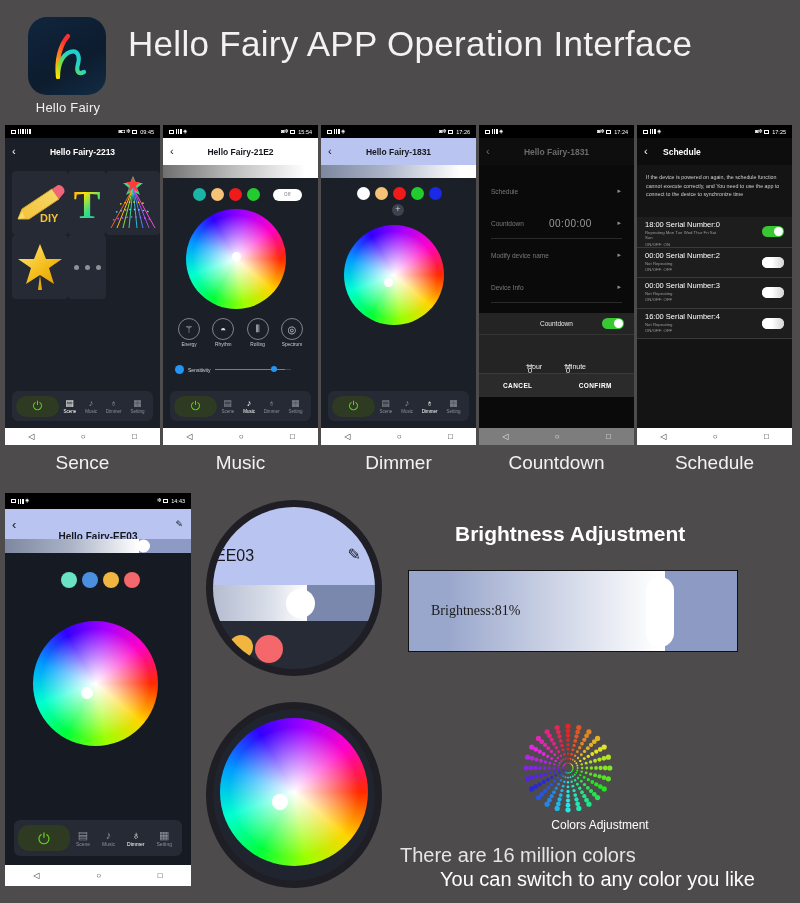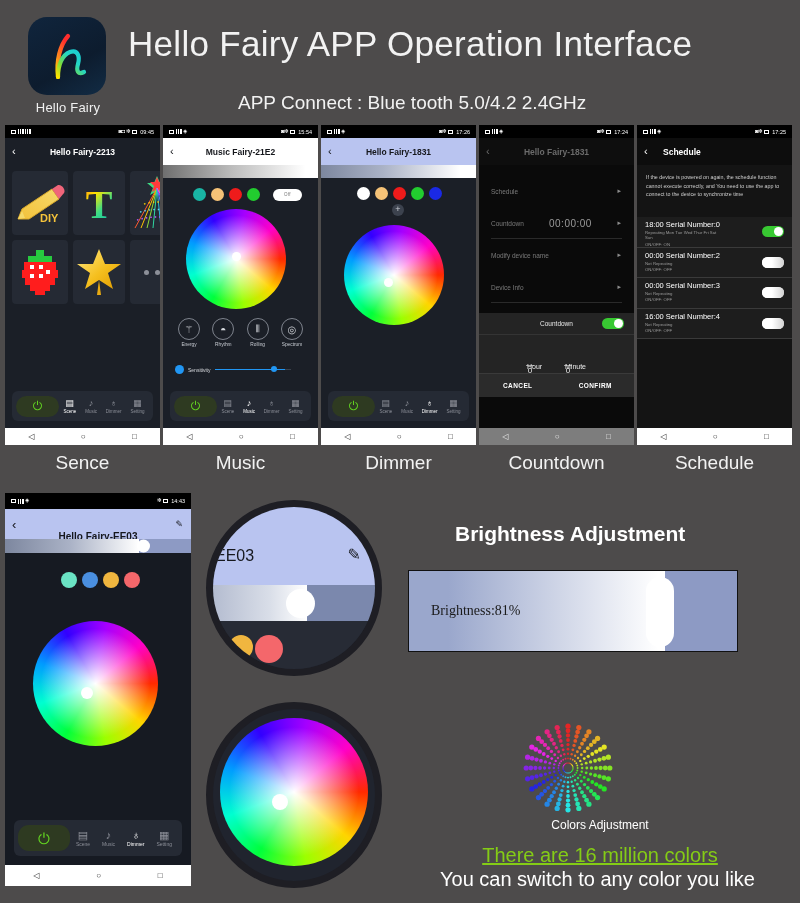--- a/index.html
+++ b/index.html
@@ -75,21 +75,21 @@
   }
 
   .screen { flex:1 1 auto; position:relative; }
   .scr-dark { background:#1b1f27; }
   .scr-black { background:#0a0a0a; }
   .scr-navy { background:#161a22; }
 
   
   .scene-grid {
     position:absolute; left:7px; top:6px; right:7px;
-    display:grid; grid-template-columns:1fr 1fr 1fr; gap:5px;text-align:center;
+    display:grid; grid-template-columns:1fr 1fr 1fr 1fr; text-align:center;
   }
   .scene-cell {
     background:#252a34; border-radius:4px; height:64px;
     display:flex; align-items:center; justify-content:center;
   }
   .dots { display:flex; gap:6px; }
   .dots i { width:5px; height:5px; border-radius:50%; background:#8d9099; display:block; }
 
   
   .tabbar {
@@ -237,21 +237,21 @@
     font-family:Liberation Serif, serif;
   }
   .bright-bar .knob2 {
     position:absolute; right:63px; top:6px; width:28px; height:70px;
     border-radius:14px; background:#fff;
   }
   .bright-bar .lbl { position:absolute; left:22px; top:50%; transform:translateY(-50%); font-size:14px; color:#1b1b1b; }
 
   .colorfan { position:absolute; left:518px; top:718px; width:100px; height:100px; }
   .ca-title { position:absolute; left:0; right:0; top:818px; text-align:center; font-size:12px; color:#fff; font-weight:normal; }
-  .ca-l2 { position:absolute; left:400px; width:400px; top:844px; text-align:center; font-size:20px; color:#84cc16;text-decoration:underline; }
+  .ca-l2 { position:absolute; left:400px; width:400px; top:844px; text-align:left; font-size:20px; color:#e5e5e5; }
   .ca-l3 { position:absolute; left:395px; width:405px; top:868px; text-align:center; font-size:20px; color:#fff; }
   .ca-title { left:400px; width:400px; }
 </style>
 </head>
 <body>
 
 <div class="header">
   <div class="app-icon-wrap">
     <div class="app-icon">
       <svg width="78" height="78" viewBox="0 0 78 78">
@@ -268,21 +268,20 @@
             <stop offset="100%" stop-color="#ff2d2d"></stop>
           </linearGradient>
         </defs>
         <path d="M30 60 C28 44 32 28 40 19" stroke="url(#hg2)" stroke-width="4.2" fill="none" stroke-linecap="round"></path>
         <path d="M30 60 C30 48 34 38 42 35 C50 32 52 40 50 47 C48 54 50 58 56 55" stroke="url(#hg)" stroke-width="4.2" fill="none" stroke-linecap="round"></path>
       </svg>
     </div>
     <div class="app-icon-label">Hello Fairy</div>
   </div>
   <div class="title-main">Hello Fairy APP Operation Interface</div>
-  <div class="title-sub">APP Connect : Blue tooth 5.0/4.2    2.4GHz</div>
 </div>
 
 <div class="row1">
 
   <div class="phone p1">
     <div class="statusbar">
       <span class="sb-left">
         <span class="sb-box"></span>
           <span class="sb-bars"></span>
           <span class="sb-bars"></span>
@@ -426,21 +425,21 @@
           <span class="sb-glyph">◈</span>
         </span>
       <span class="sb-right">
           <span class="sb-glyph">◙✻</span>
           <span class="sb-box"></span>
         <span class="sb-time">15:54</span>
         </span>
     </div>
     <div class="titlebar tb-white">
       <span class="tb-back dark-txt">‹</span>
-      <span class="tb-title dark-txt">Music Fairy-21E2</span>
+      <span class="tb-title dark-txt">Hello Fairy-21E2</span>
     </div>
     <div class="brightbar" style="background:linear-gradient(to right,#6f6f6f 0%,#bdbdbd 45%,#ffffff 92%,#ffffff 100%);">
       <div class="knob" style="right:2px;"></div>
     </div>
     <div class="screen scr-dark">
       <div class="swatches" style="left:30px; top:10px; align-items:center;">
         <span class="sw" style="background:#19b5a5"></span>
         <span class="sw" style="background:#f5c277"></span>
         <span class="sw" style="background:#ef1b1b"></span>
         <span class="sw" style="background:#22cc2f"></span>

